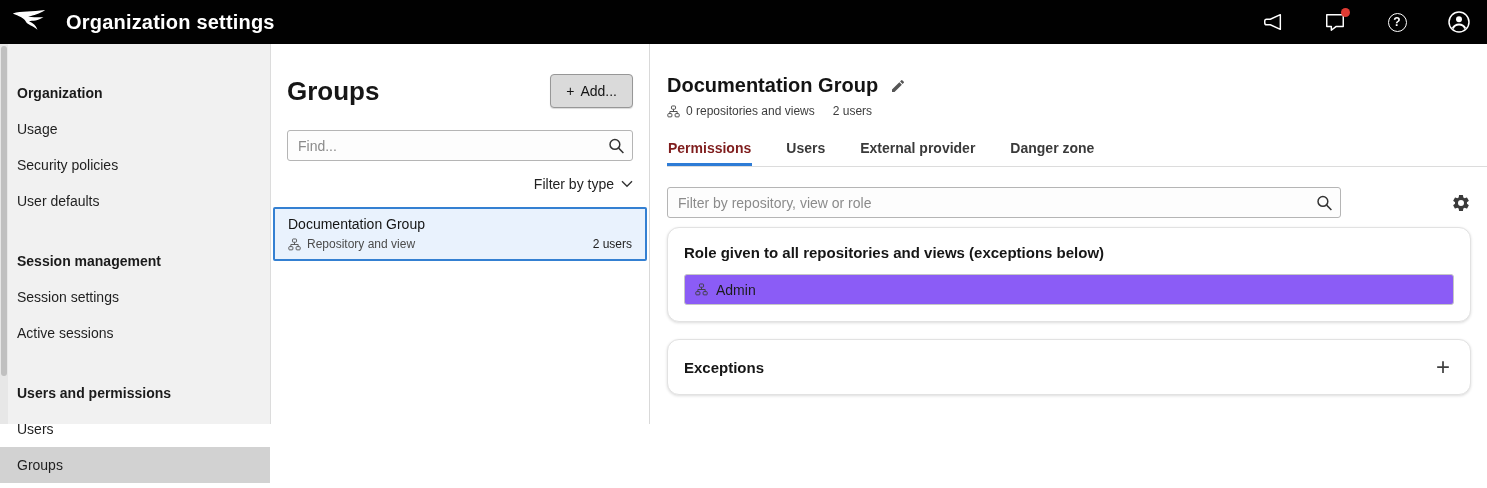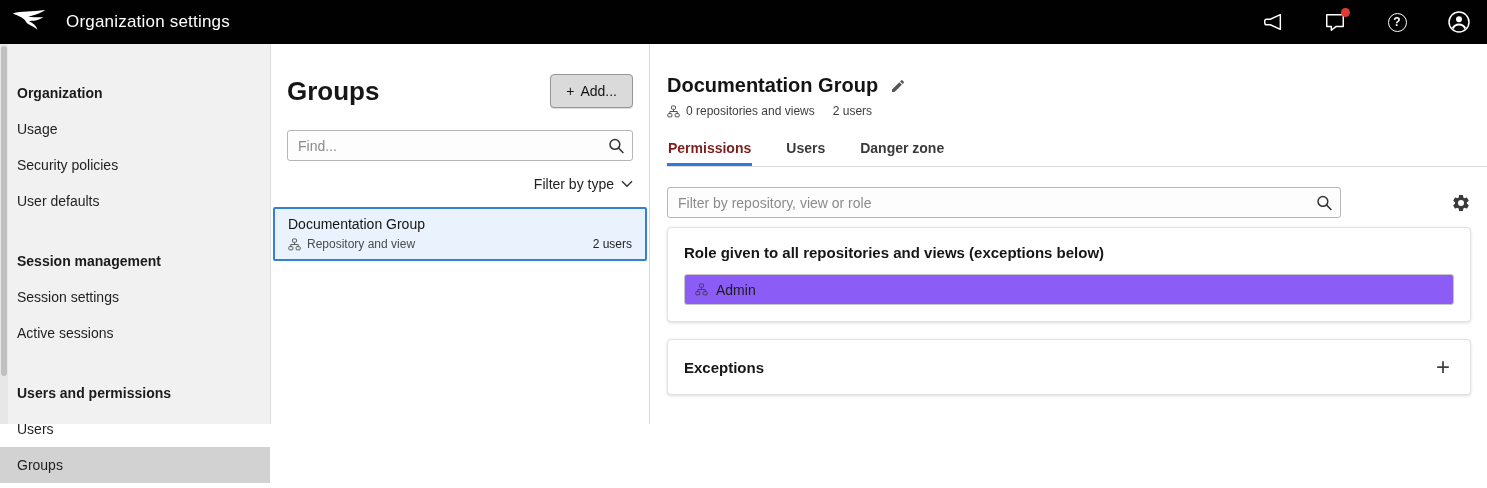--- a/index.html
+++ b/index.html
@@ -2,21 +2,21 @@
 <html><head>
 <meta charset="utf-8">
 <style>
   * { box-sizing: border-box; margin: 0; padding: 0; }
   html, body { width: 1487px; height: 488px; overflow: hidden; }
   body { font-family: "Liberation Sans", sans-serif; background: #fff; color: #1a1a1a; }
 
   
   .topbar { height: 44px; background: #010101; display: flex; align-items: center; color: #fff; padding: 0 16px 0 12px; }
   .logo { width: 40px; display: flex; align-items: center; cursor: pointer; }
-  .topbar-title { font-size: 17px; font-weight: 400; margin-left: 14px; letter-spacing: .2px; }
+  .topbar-title { font-size: 20px; font-weight: 700; margin-left: 14px; letter-spacing: .2px; }
   .topbar-actions { margin-left: auto; display: flex; align-items: center; gap: 38px; }
   .tb-icon { position: relative; width: 24px; height: 24px; display: flex; align-items: center; justify-content: center; cursor: pointer; }
   .help-circle { width: 19px; height: 19px; border: 1.5px solid #fff; border-radius: 50%; display: flex; align-items: center; justify-content: center; font-size: 12px; font-weight: 700; color: #fff; }
   .dot { position: absolute; top: -2px; right: -3px; width: 9px; height: 9px; background: #df3b33; border-radius: 50%; }
 
   
   .main { display: flex; height: 380px; }
 
   
   .sidebar { position: relative; width: 271px; background: #f1f1f1; border-right: 1px solid #dcdcdc; flex: 0 0 271px; padding-top: 31px; font-size: 14px; }
@@ -51,21 +51,21 @@
   .detail-title-row h2 { font-size: 20px; font-weight: 700; color: #141414; }
   .edit-btn { display: flex; cursor: pointer; }
   .summary { margin-top: 7px; display: flex; align-items: flex-end; gap: 6px; font-size: 12px; color: #3d3d3d; }
   .summary .sum-users { margin-left: 12px; }
   .tabs { margin: 22px -16px 0 0; display: flex; gap: 33px; border-bottom: 1px solid #dcdcdc; }
   .tab { font-size: 14px; font-weight: 700; color: #3a3a3a; padding: 0 1px 10px; cursor: pointer; }
   .tab.active { color: #7f1d1d; box-shadow: inset 0 -3px 0 #2e7cd6; }
   .perm-filter-row { margin-top: 20px; display: flex; align-items: center; }
   .perm-filter-row .input-wrap { width: 674px; }
   .gear-btn { margin-left: auto; display: flex; cursor: pointer; }
-  .card { margin-top: 9px; border: 1px solid #e2e2e2; border-radius: 4px; background: #fff; box-shadow: 0 1px 3px rgba(0,0,0,.14); padding: 16px; }
+  .card { margin-top: 9px; border: 1px solid #e2e2e2; border-radius: 12px; background: #fff; box-shadow: 0 1px 3px rgba(0,0,0,.14); padding: 16px; }
   .card-heading { font-size: 15px; font-weight: 700; color: #161616; }
   .role-select { margin-top: 13px; height: 31px; border: 1px solid #c6c6c6; border-radius: 3px; background: #8b5cf6; display: flex; align-items: center; gap: 8px; padding: 0 10px; font-size: 14px; color: #1c1c1c; cursor: pointer; }
   .exceptions-card { margin-top: 17px; display: flex; align-items: center; justify-content: space-between; padding: 17px 16px; }
   .plus-btn { font-size: 24px; font-weight: 300; color: #3f3f3f; line-height: 20px; cursor: pointer; padding: 0 4px; }
 </style>
 </head>
 <body>
 
 <header class="topbar">
   <div class="logo">
@@ -176,20 +176,21 @@
           <rect x="1" y="10.6" width="5" height="4" rx="1" fill="none" stroke="#3d3d3d" stroke-width="1.1"></rect>
           <rect x="10" y="10.6" width="5" height="4" rx="1" fill="none" stroke="#3d3d3d" stroke-width="1.1"></rect>
           <path d="M8 5.4v2.6M3.5 10.6V8h9v2.6" fill="none" stroke="#3d3d3d" stroke-width="1.1"></path>
         </svg>
       <span>0 repositories and views</span>
       <span class="sum-users">2 users</span>
     </div>
     <div class="tabs">
       <div class="tab active">Permissions</div>
       <div class="tab">Users</div>
+      <div class="tab">External provider</div>
       <div class="tab">Danger zone</div>
     </div>
     <div class="perm-filter-row">
       <div class="input-wrap">
         <input class="text-input" type="text" placeholder="Filter by repository, view or role" style="">
         <span class="search-ic">
           <svg width="17" height="17" viewBox="0 0 16 16">
               <circle cx="6.5" cy="6.5" r="4.6" fill="none" stroke="#333" stroke-width="1.4"></circle>
               <line x1="10" y1="10" x2="14.5" y2="14.5" stroke="#333" stroke-width="1.4"></line>
             </svg>

